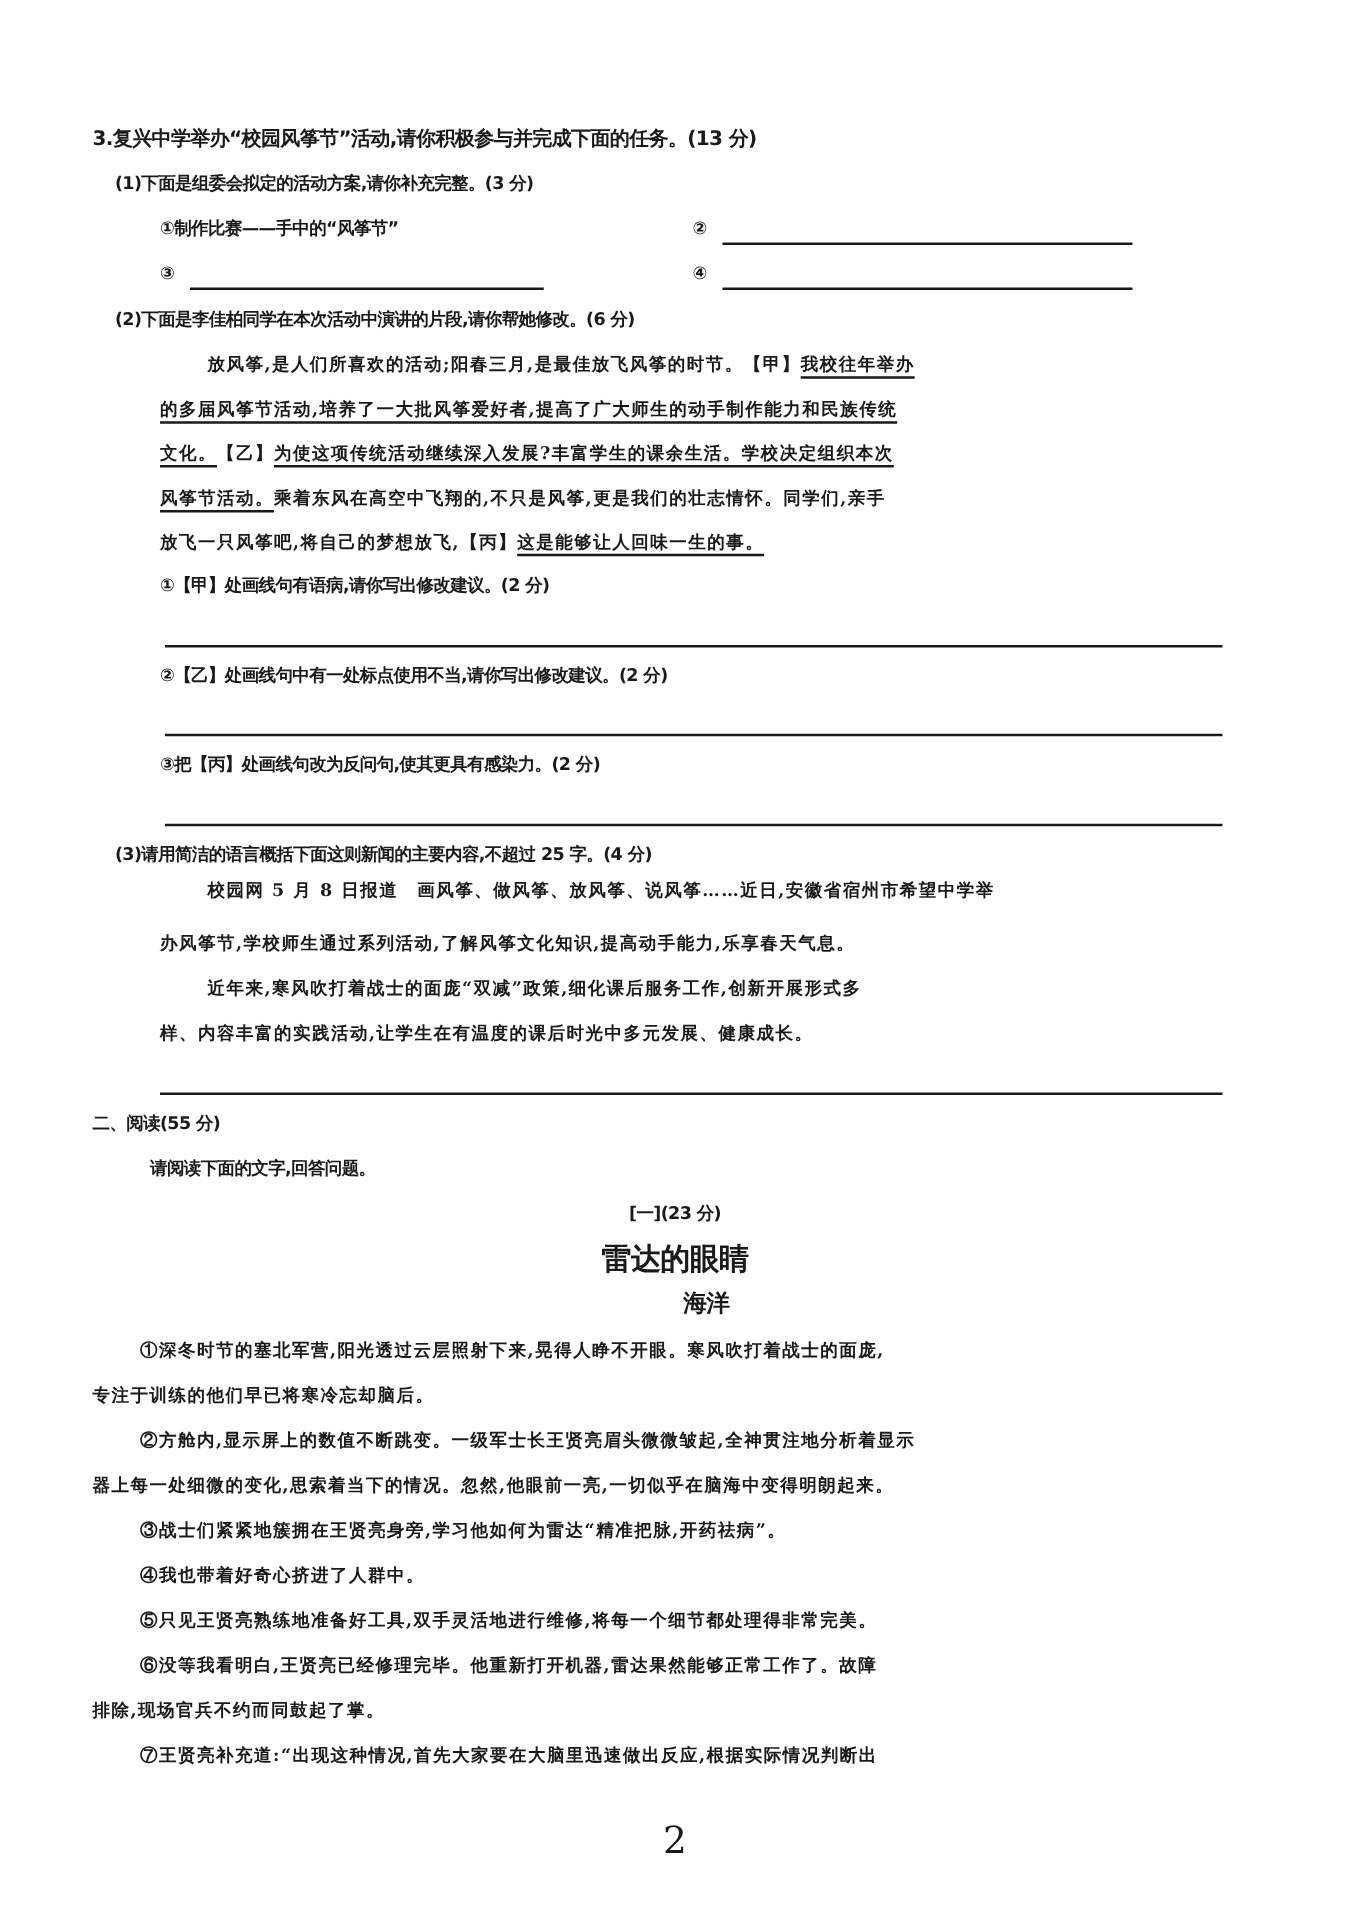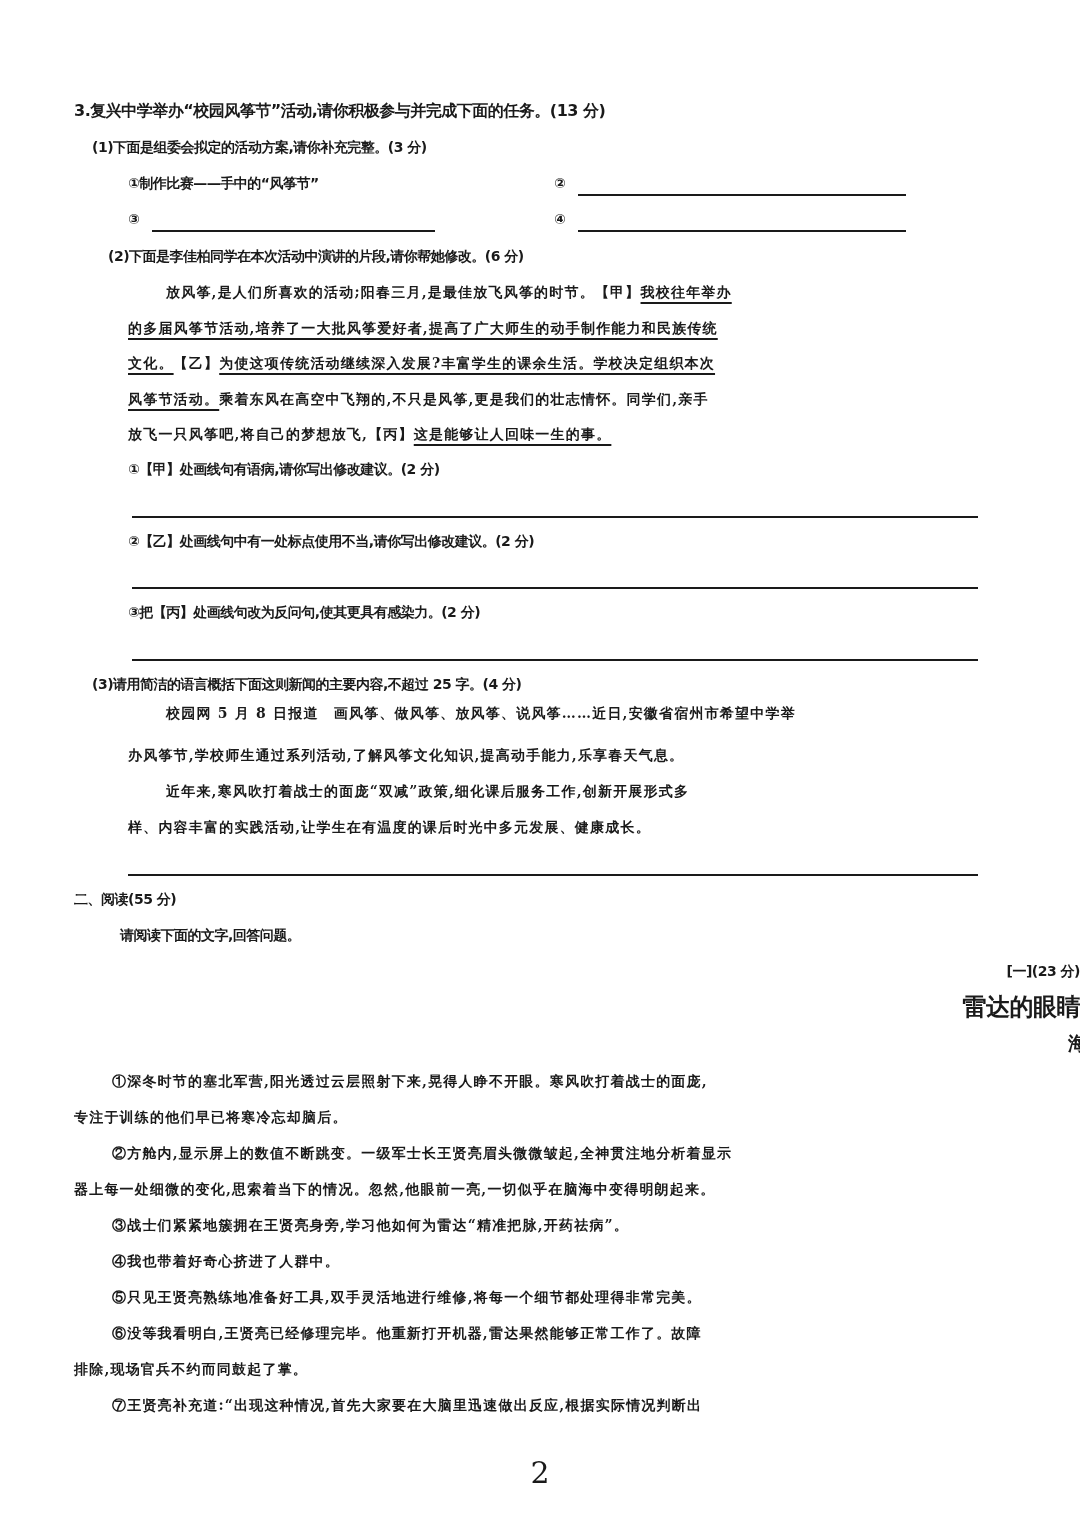--- a/index.html
+++ b/index.html
@@ -11,21 +11,21 @@
   .ln {
     position: absolute; white-space: nowrap;
     font-size: 14px; line-height: 26px;
   }
   .hei { font-weight: bold; letter-spacing: -0.5px; }
   .song { font-family: "DejaVu Serif", "Liberation Serif", serif; font-weight: bold; letter-spacing: 1.2px; }
   .ul { text-decoration: underline; text-decoration-thickness: 2px; text-underline-offset: 5px; }
   .blank {
     position: absolute; height: 0; border-top: 2.2px solid #1a1a1a;
   }
-  .center { left: 0; width: 1080px; text-align: right; }
+  .center { left: 0; width: 1080px; text-align: center; }
   .page-num {
     position: absolute; left: 0; width: 1080px; text-align: center; top: 1455px;
     font-family: "DejaVu Serif", "Liberation Serif", serif; font-size: 30px; color: #1a1a1a;
   }
 </style>
 </head>
 <body>
 
 <div class="ln hei" style="left:74px;top:98px;font-size:16px;">3.复兴中学举办“校园风筝节”活动,请你积极参与并完成下面的任务。(13 分)</div>
 
@@ -33,21 +33,21 @@
 
 <div class="ln hei" style="left:128px;top:170px;">①制作比赛——手中的“风筝节”</div>
 <div class="ln hei" style="left:554px;top:170px;">②</div>
 <div class="blank" style="left:578px;top:194px;width:328px;"></div>
 
 <div class="ln hei" style="left:128px;top:206px;">③</div>
 <div class="blank" style="left:152px;top:230px;width:283px;"></div>
 <div class="ln hei" style="left:554px;top:206px;">④</div>
 <div class="blank" style="left:578px;top:230px;width:328px;"></div>
 
-<div class="ln hei" style="left:92px;top:243px;margin-left:16px;">(2)下面是李佳柏同学在本次活动中演讲的片段,请你帮她修改。(6 分)</div>
+<div class="ln hei" style="left:92px;top:243px;">(2)下面是李佳柏同学在本次活动中演讲的片段,请你帮她修改。(6 分)</div>
 
 <div class="ln song" style="left:166px;top:279px;">
   <span>放风筝,是人们所喜欢的活动;阳春三月,是最佳放飞风筝的时节。【甲】</span><span class="ul">我校往年举办</span>
 </div>
 <div class="ln song" style="left:128px;top:315px;">
   <span class="ul">的多届风筝节活动,培养了一大批风筝爱好者,提高了广大师生的动手制作能力和民族传统</span>
 </div>
 <div class="ln song" style="left:128px;top:350px;">
   <span class="ul">文化。</span><span>【乙】</span><span class="ul">为使这项传统活动继续深入发展?丰富学生的课余生活。学校决定组织本次</span>
 </div>

